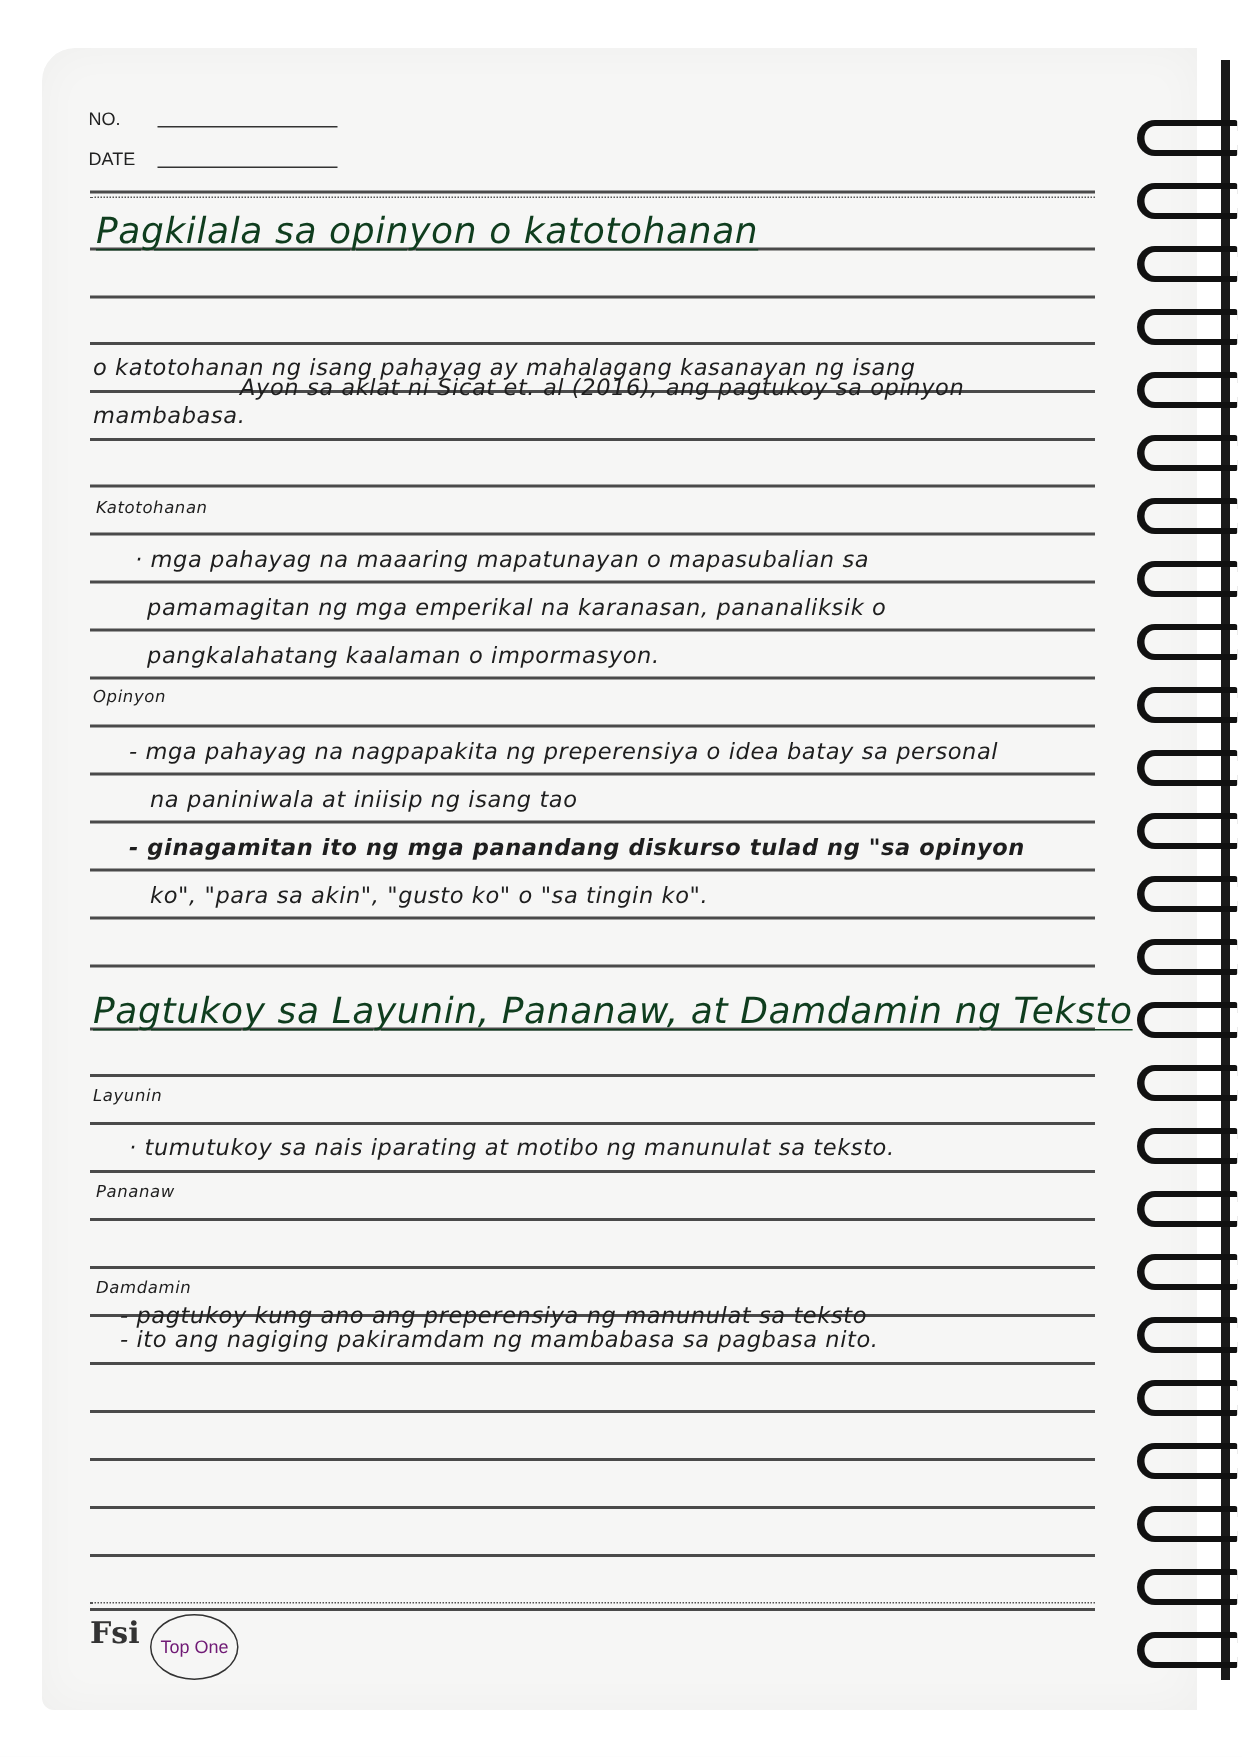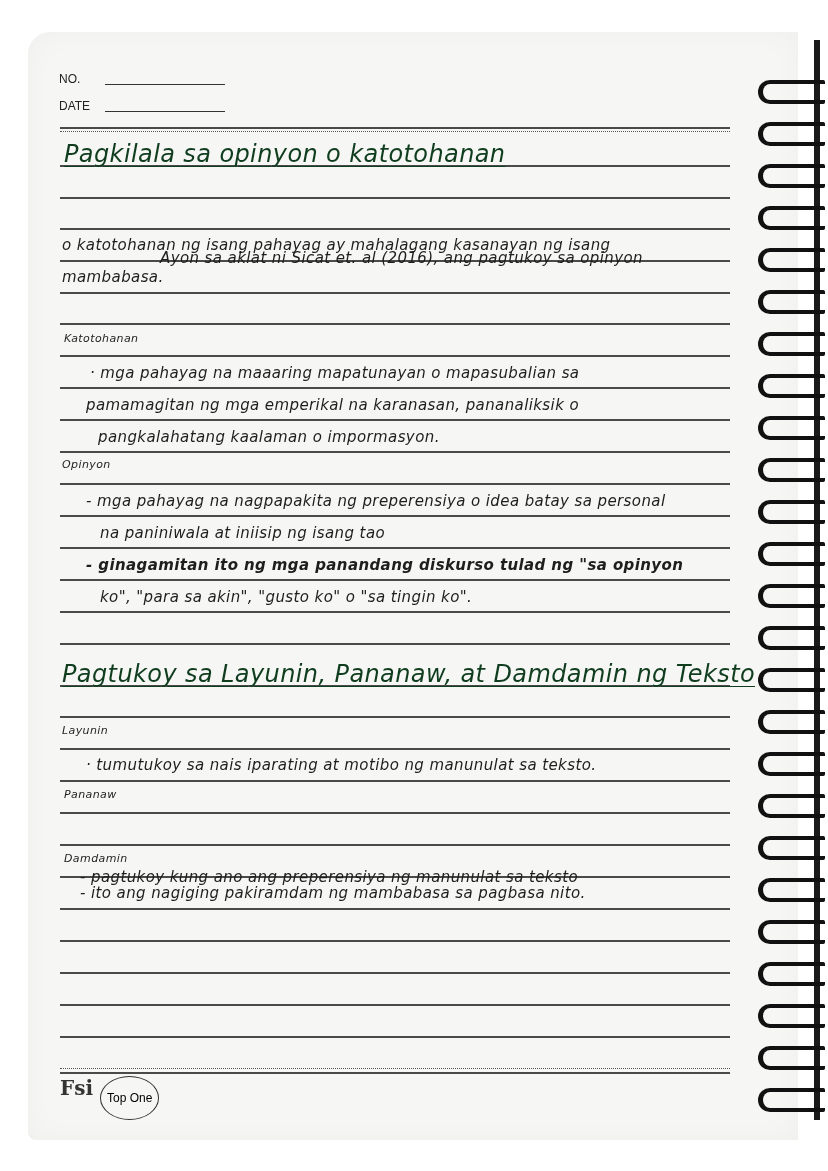--- a/index.html
+++ b/index.html
@@ -13,21 +13,21 @@
   .header-line { position:absolute; height:1px; background:#333; }
   .rule { position:absolute; left:60px; width:670px; height:1.5px; background:#2b2b2b; opacity:0.85; }
   .dotrule { position:absolute; left:60px; width:670px; height:0; border-top:1.5px dotted #555; }
   .hw {
     position:absolute; font-family:"DejaVu Sans", sans-serif; color:#1e1e1e;
     font-size:15px; letter-spacing:0.4px; white-space:nowrap; font-style:italic;
   }
   .hw.green { color:#0f3d1e; font-size:24px; text-decoration:underline; text-decoration-thickness:1px; text-underline-offset:4px; }
   .hw.sub { font-size:11px; }
   .brand { position:absolute; left:60px; top:1076px; font-family:"DejaVu Serif", serif; font-weight:bold; font-size:20px; color:#333; }
-  .brand-oval { position:absolute; left:100px; top:1076px; border:1.5px solid #333; border-radius:50%; padding:14px 6px; font-family:"Liberation Sans", sans-serif; font-size:12px; color:#000000; }
+  .brand-oval { position:absolute; left:100px; top:1076px; border:1.5px solid #333; border-radius:50%; padding:14px 6px; font-family:"Liberation Sans", sans-serif; font-size:12px; color:#701a75; }
   .spiral { position:absolute; right:0; top:0; width:90px; height:1171px; }
   .coil { position:absolute; left:20px; width:62px; height:16px; border:4px solid #111; border-left-width:5px; border-radius:14px 2px 2px 14px; border-right:none; }
   .spine { position:absolute; right:8px; top:40px; width:6px; height:1080px; background:#1a1a1a; }
 </style>
 </head>
 <body>
 
 <div class="page"></div>
 
 <div class="header-label" style="top:72px;">NO.</div>
@@ -68,21 +68,21 @@
 <div class="dotrule" style="top:1068px;"></div>
 <div class="rule" style="top:1072px;"></div>
 
 <div class="hw green" style="left:64px; top:140px;">Pagkilala sa opinyon o katotohanan</div>
 <div class="hw" style="left:160px; top:205px;margin-top:44px;">Ayon sa aklat ni Sicat et. al (2016), ang pagtukoy sa opinyon</div>
 <div class="hw" style="left:62px; top:236px;">o katotohanan ng isang pahayag ay mahalagang kasanayan ng isang</div>
 <div class="hw" style="left:62px; top:268px;">mambabasa.</div>
 
 <div class="hw sub" style="left:64px; top:332px;">Katotohanan</div>
 <div class="hw" style="left:90px; top:364px;">· mga pahayag na maaaring mapatunayan o mapasubalian sa</div>
-<div class="hw" style="left:86px; top:396px;text-align:center;">pamamagitan ng mga emperikal na karanasan, pananaliksik o</div>
+<div class="hw" style="left:98px; top:396px;text-align:center;">pamamagitan ng mga emperikal na karanasan, pananaliksik o</div>
 <div class="hw" style="left:98px; top:428px;text-align:right;">pangkalahatang kaalaman o impormasyon.</div>
 
 <div class="hw sub" style="left:62px; top:458px;">Opinyon</div>
 <div class="hw" style="left:86px; top:492px;">- mga pahayag na nagpapakita ng preperensiya o idea batay sa personal</div>
 <div class="hw" style="left:100px; top:524px;">na paniniwala at iniisip ng isang tao</div>
 <div class="hw" style="left:86px; top:556px;font-weight:bold;">- ginagamitan ito ng mga panandang diskurso tulad ng "sa opinyon</div>
 <div class="hw" style="left:100px; top:588px;">ko", "para sa akin", "gusto ko" o "sa tingin ko".</div>
 
 <div class="hw green" style="left:62px; top:660px;">Pagtukoy sa Layunin, Pananaw, at Damdamin ng Teksto</div>
 <div class="hw sub" style="left:62px; top:724px;">Layunin</div>

